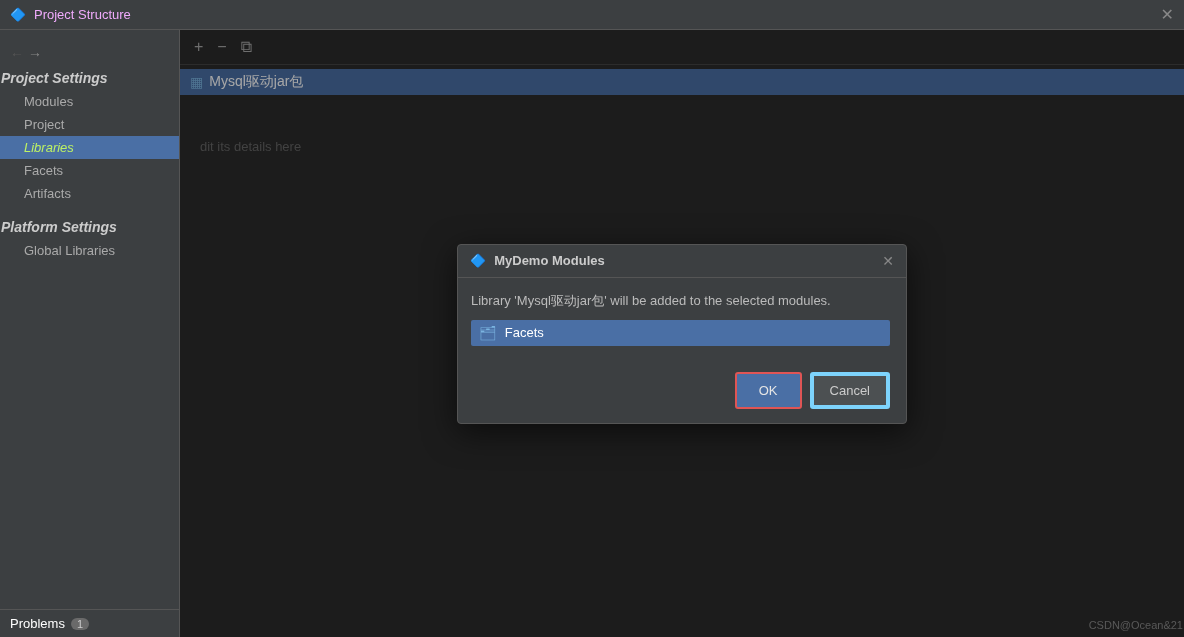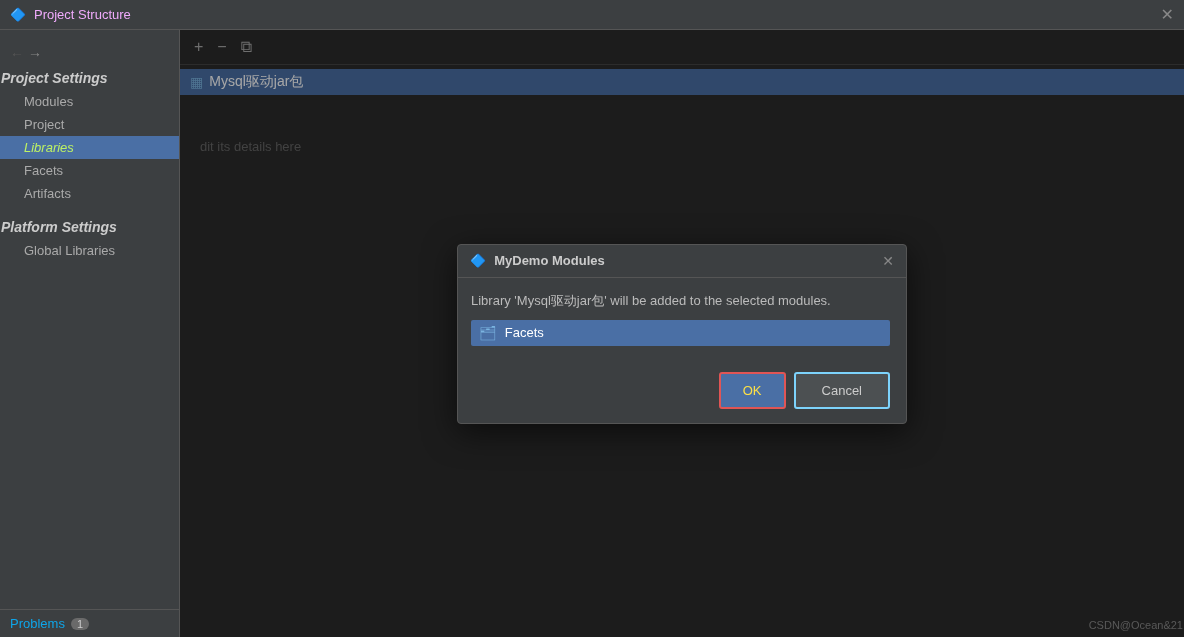--- a/index.html
+++ b/index.html
@@ -105,21 +105,21 @@
 
     .problems-bar {
       display: flex;
       align-items: center;
       padding: 6px 10px;
       border-top: 1px solid #555;
       gap: 6px;
       cursor: pointer;
     }
     .problems-label {
-      color: #0ea5e9;
+      color: #ffffff;
       font-size: 13px;
     }
     .problems-badge {
       background: #6a6a6a;
       color: #ccc;
       border-radius: 8px;
       padding: 0 6px;
       font-size: 11px;
       min-width: 18px;
       text-align: center;
@@ -250,35 +250,35 @@
 
     .dialog-footer {
       display: flex;
       justify-content: flex-end;
       gap: 8px;
       padding: 8px 16px 14px 16px;
     }
 
     .btn-ok {
       background: #4a6fa5;
-      color: #fde047;
+      color: #e5e5e5;
       border: 2px solid #e05555;
       border-radius: 3px;
       padding: 9px 22px;
       font-size: 13px;
       cursor: pointer;
       outline: none;
     }
 
     .btn-cancel {
       background: #4c5052;
       color: #ccc;
-      border: 2px solid #7dd3fc;
+      border: 4px solid #7dd3fc;
       border-radius: 3px;
-      padding: 5px 26px;
+      padding: 5px 16px;
       font-size: 13px;
       cursor: pointer;
       outline: none;
     }
 
     
     .watermark {
       position: absolute;
       bottom: 6px;
       right: 1px;

